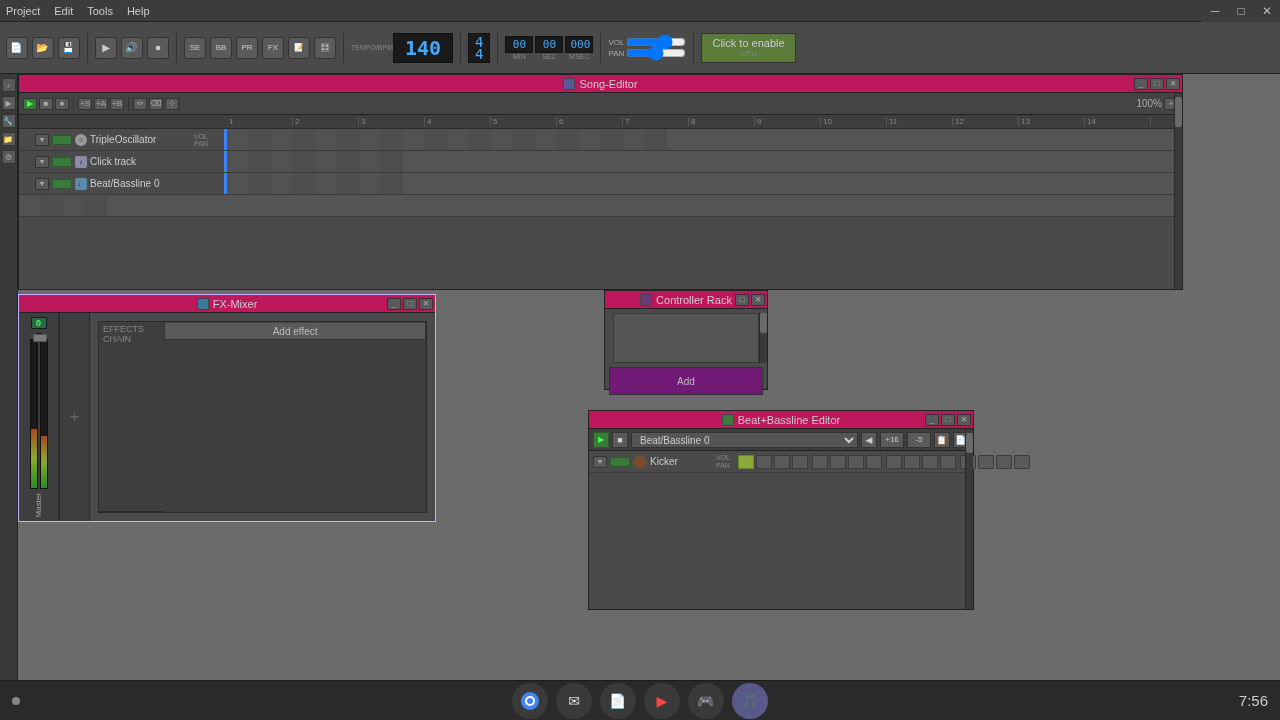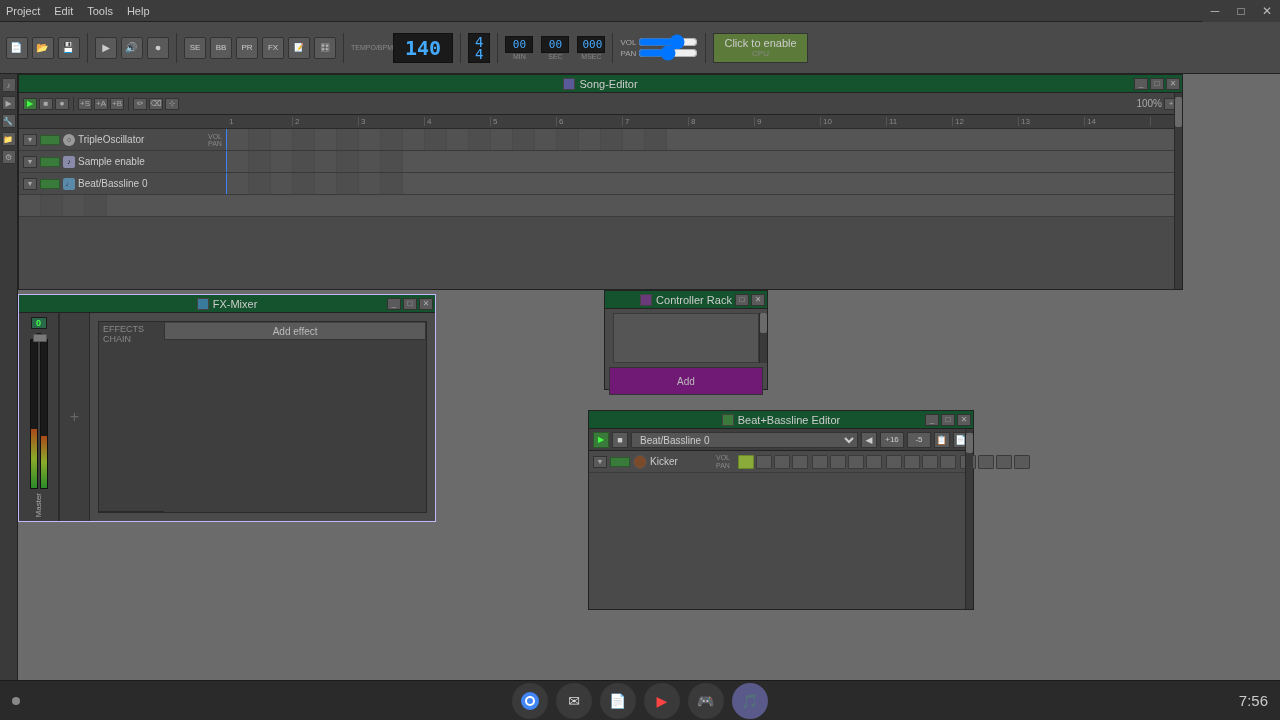--- a/index.html
+++ b/index.html
@@ -168,21 +168,21 @@
     #song-editor {
       position: absolute;
       left: 18px;
       top: 74px;
       width: 1165px;
       height: 216px;
       background: #4a4a4a;
       border: 1px solid #222;
     }
     .window-title-bar {
-      background: #14532d;
+      background: #be185d;
       height: 18px;
       display: flex;
       align-items: center;
       justify-content: center;
       position: relative;
       border-bottom: 1px solid #222;
       font-size: 11px;
       color: #ccc;
     }
     .window-title-bar .win-controls {
@@ -227,23 +227,23 @@
       border-bottom: 1px solid #3a3a3a;
       background: #4a4a4a;
     }
     .track-header {
       width: 208px;
       min-width: 208px;
       background: #4a4a4a;
       height: 100%;
       display: flex;
       align-items: center;
-      padding: 0 4px;
+      padding: 0 16px;
       gap: 3px;
-      border-right: 1px solid #3b82f6;
+      border-right: 3px solid #3b82f6;
     }
     .track-name {
       font-size: 10px;
       color: #ccc;
       flex: 1;
       white-space: nowrap;
       overflow: hidden;
     }
     .track-pattern-area {
       flex: 1;
@@ -663,21 +663,21 @@
   <div class="toolbar-divider"></div>
 
   <div class="time-sig">
     <span>4</span>
     <span>4</span>
   </div>
 
   <div class="toolbar-divider"></div>
 
   <div class="transport-group">
-    <div style="display:flex;gap:8px;">
+    <div style="display:flex;gap:2px;">
       <div style="display:flex;flex-direction:column;align-items:center;">
         <div class="time-display" style="width:28px;">00</div>
         <div style="font-size:7px;color:#888;">MIN</div>
       </div>
       <div style="display:flex;flex-direction:column;align-items:center;">
         <div class="time-display" style="width:28px;">00</div>
         <div style="font-size:7px;color:#888;">SEC</div>
       </div>
       <div style="display:flex;flex-direction:column;align-items:center;">
         <div class="time-display" style="width:28px;">000</div>
@@ -797,21 +797,21 @@
           <div class="pattern-cell"></div>
         </div>
       </div>
     </div>
 
     <div class="track-row">
       <div class="track-header">
         <button class="mini-btn" style="font-size:7px;">▼</button>
         <div class="track-mute"></div>
         <div class="track-icon" style="background:#8a8aaa;border-radius:2px;">♪</div>
-        <span class="track-name">Sample enable</span>
+        <span class="track-name">Click track</span>
       </div>
       <div class="track-pattern-area">
         <div class="pattern-grid">
           <div class="pattern-cell"></div>
           <div class="pattern-cell"></div>
           <div class="pattern-cell"></div>
           <div class="pattern-cell"></div>
           <div class="pattern-cell"></div>
           <div class="pattern-cell"></div>
           <div class="pattern-cell"></div>

